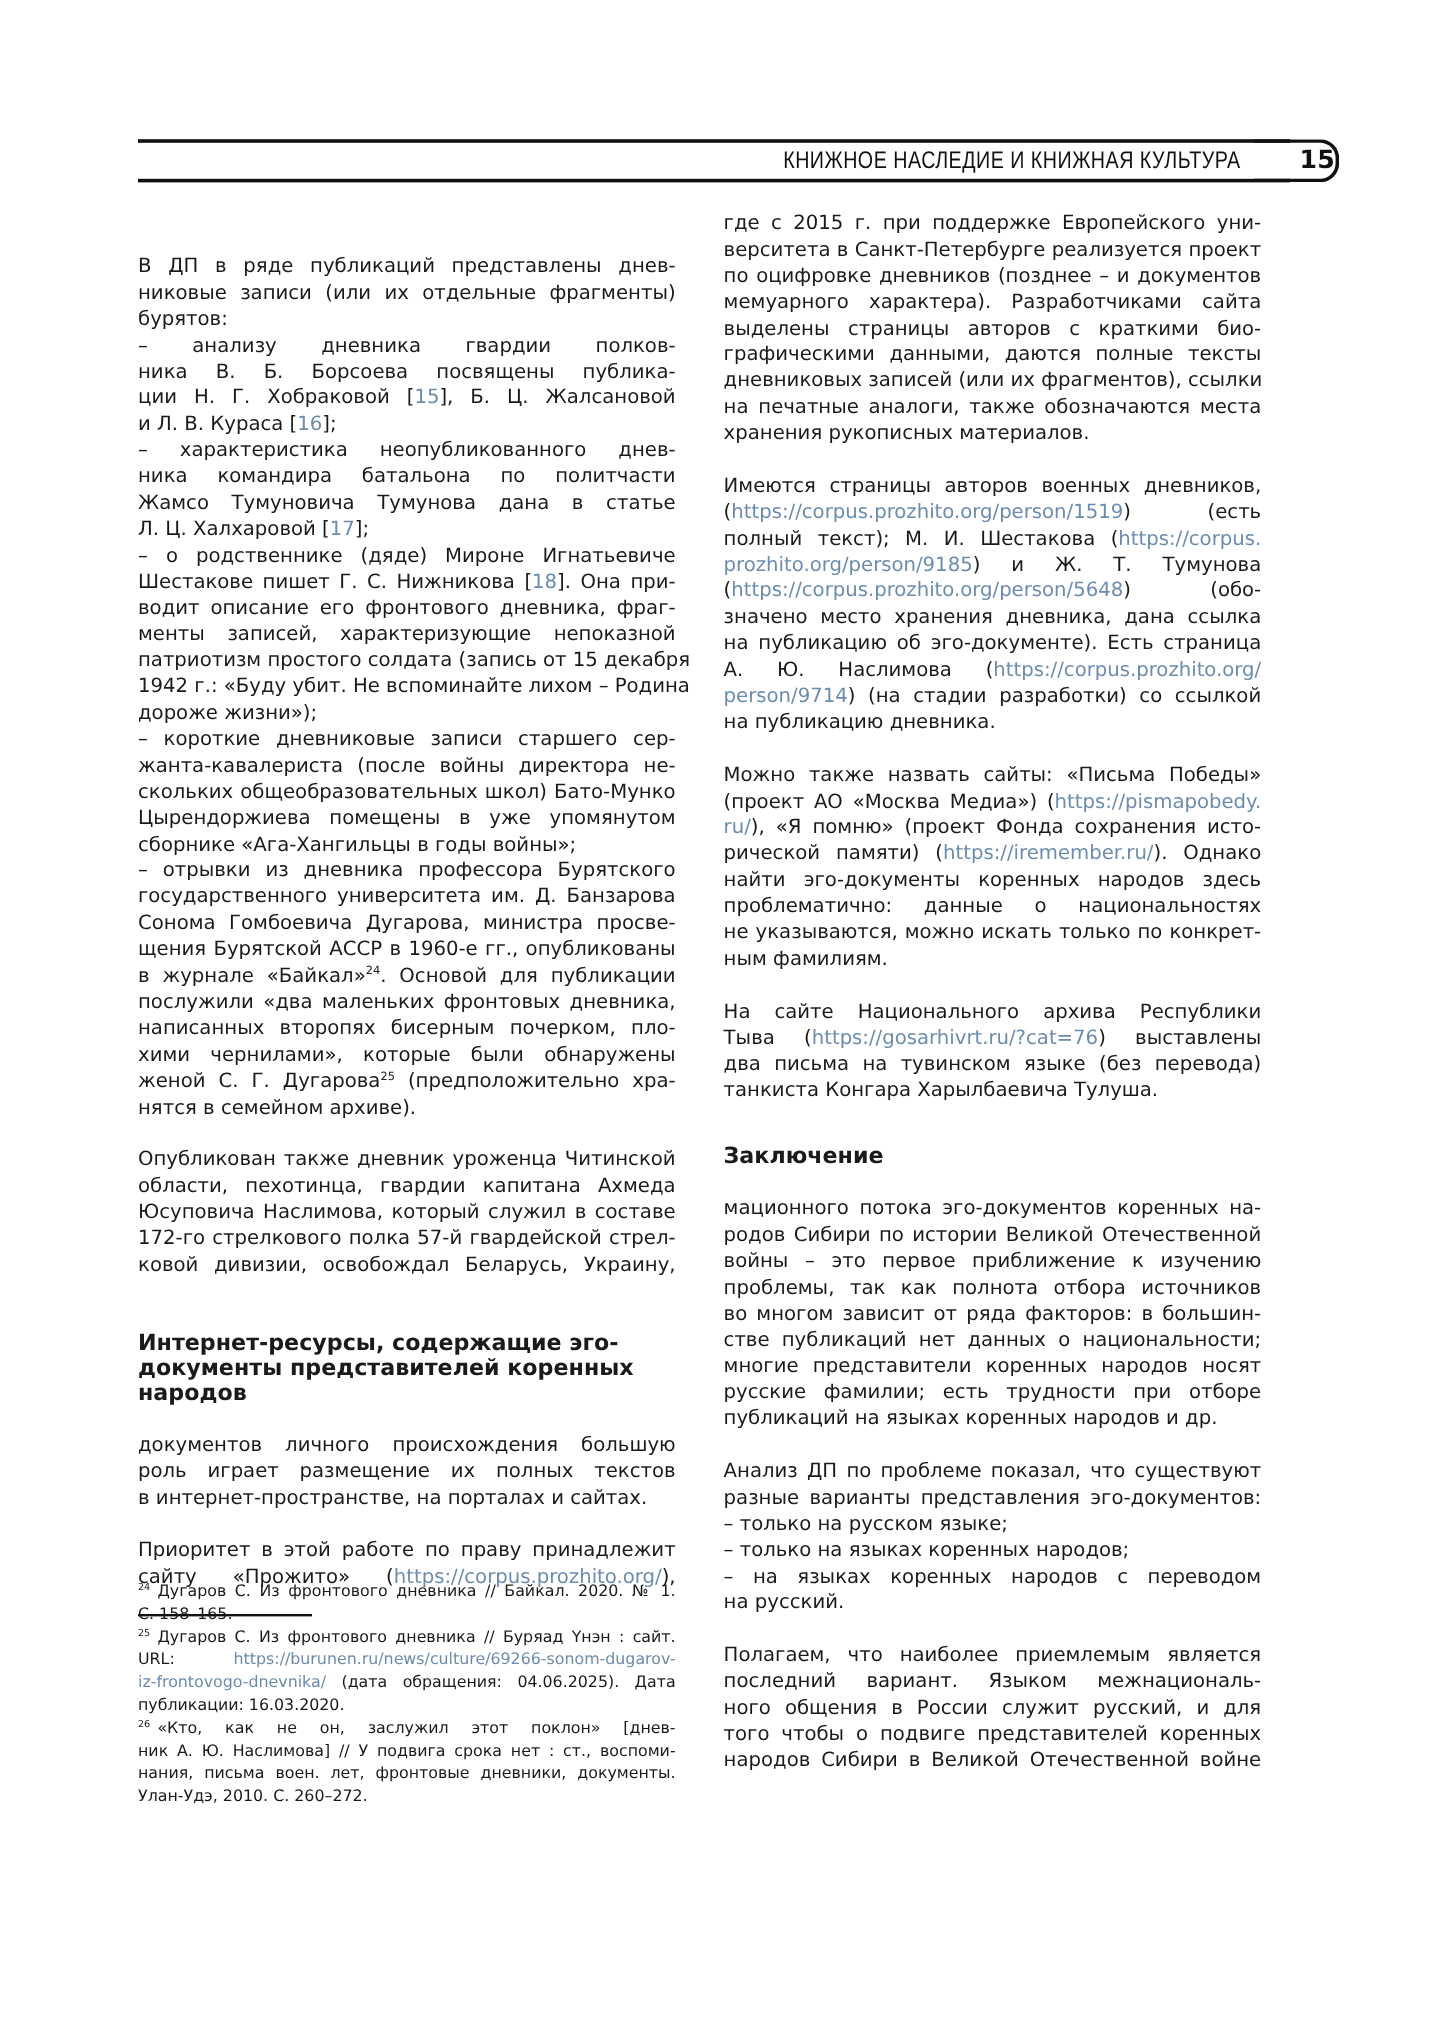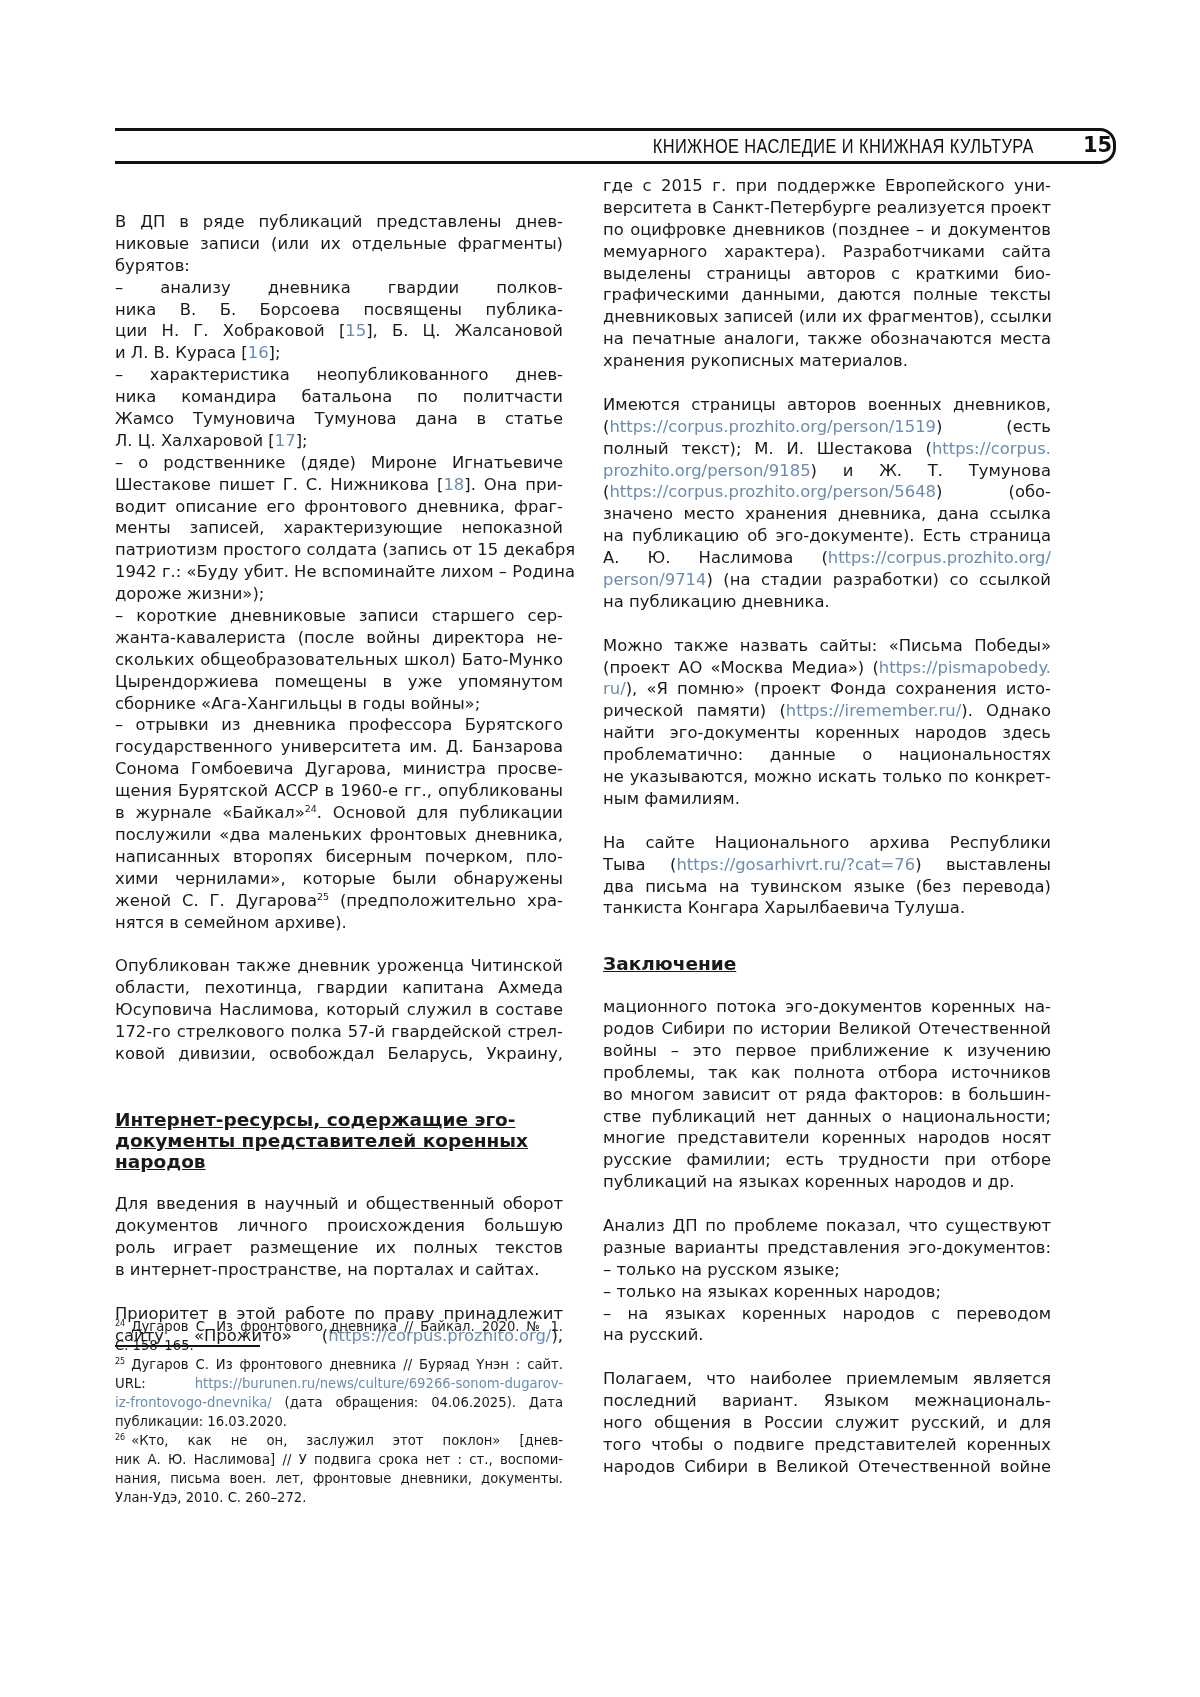--- a/index.html
+++ b/index.html
@@ -1,36 +1,36 @@
 <!DOCTYPE html>
 <html><head>
   <meta charset="utf-8">
   <style>
     html, body { margin:0; padding:0; background:#ffffff; }
     body { width:1200px; height:1697px; position:relative; overflow:hidden;
            font-family:"DejaVu Sans", sans-serif; color:#1a1a1a; }
-    .header { position:absolute; left:115px; top:116px; width:1005px; height:36px;margin-top:12px; }
+    .header { position:absolute; left:115px; top:116px; width:1005px; height:36px; }
     .rule-top { position:absolute; left:0; top:0; width:960px; height:3px; background:#111; }
     .rule-bot { position:absolute; left:0; top:33px; width:960px; height:3px; background:#111; }
     .cap { position:absolute; left:930px; top:0; width:68px; height:30px;
            border:3px solid #111; border-left:none; border-radius:0 16px 16px 0; }
     .header-title { position:absolute; right:86px; top:7px; font-family:"Liberation Sans Narrow","Liberation Sans", sans-serif;
            font-size:20px; letter-spacing:0.5px; color:#111; transform:scaleX(0.82); transform-origin:right center; white-space:nowrap; }
     .page-num { position:absolute; left:968px; top:5px; font-size:21px; font-weight:bold; color:#111; }
 
     .col { position:absolute; top:175px; width:448px; font-size:16.4px; line-height:21.9px; }
     .col.left { left:115px;margin-top:36px; }
     .col.right { left:603px; }
     .line { display:block; white-space:nowrap; text-align:justify; text-align-last:justify; height:21.9px; overflow:visible; }
     .line.last { text-align-last:left; }
     .gap { display:block; height:21.9px; }
     .gap-sm { display:block; height:12px; }
     .link { color:#6b8cae; }
     .sup { font-size:9.5px; vertical-align:6px; line-height:0; }
-    .h2 { font-weight:bold; font-size:18.5px; line-height:21px; display:block;text-decoration:underline; }
+    .h2 { font-weight:bold; font-size:18.5px; line-height:21px; display:block; }
     .h2 .line { height:21px; text-align:left; text-align-last:left; }
 
     .fn-rule { position:absolute; left:115px; top:1345px; width:145px; height:2px; background:#111; }
     .footnotes { position:absolute; left:115px; top:1317px; width:448px; font-size:13.2px; line-height:19px; }
     .footnotes .line { height:19px; }
     .fn-sup { font-size:8px; vertical-align:5px; line-height:0; margin-right:6px; }
   </style>
 </head>
 <body>
 
@@ -98,21 +98,20 @@
   </div>
   <span class="gap"></span>
   <span class="gap"></span>
   <div class="h2">
     <span class="line">Интернет-ресурсы, содержащие эго-</span>
     <span class="line">документы представителей коренных</span>
     <span class="line">народов</span>
   </div>
   <span class="gap"></span>
   <div>
-    <span class="line">Для введения в научный и общественный оборот</span>
     <span class="line">документов личного происхождения большую</span>
     <span class="line">роль играет размещение их полных текстов</span>
     <span class="line last">в интернет-пространстве, на порталах и сайтах.</span>
   </div>
   <span class="gap"></span>
   <div>
     <span class="line">Приоритет в этой работе по праву принадлежит</span>
     <span class="line"><span>сайту «Прожито» (</span><a class="link">https://corpus.prozhito.org/</a><span>),</span></span>
   </div>
 </div>

